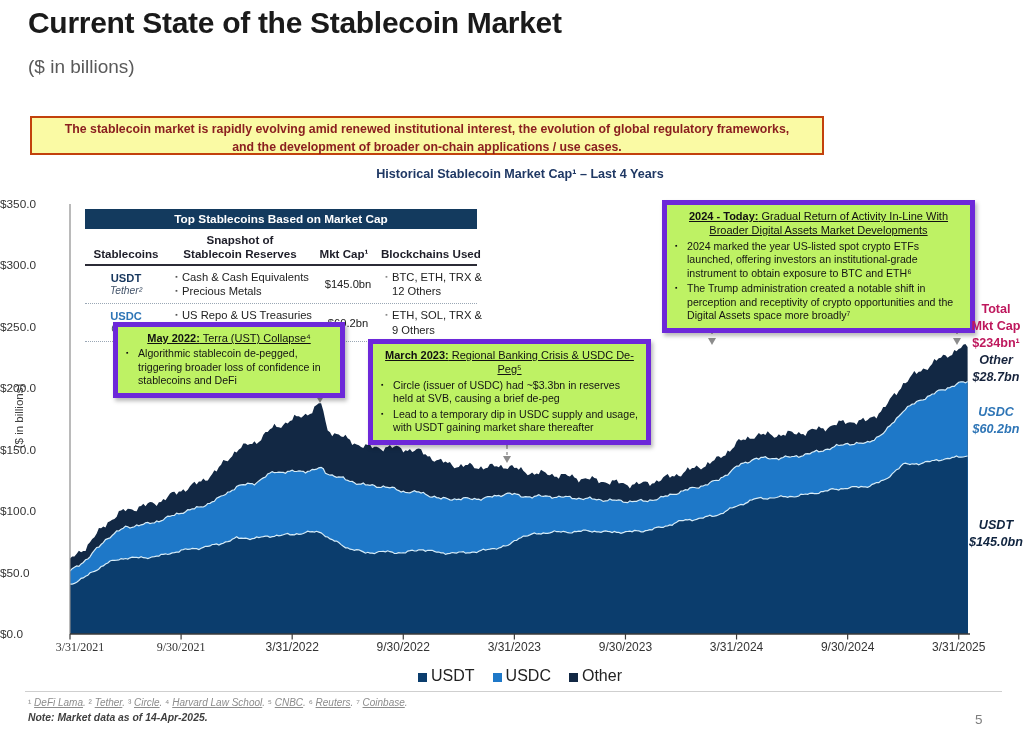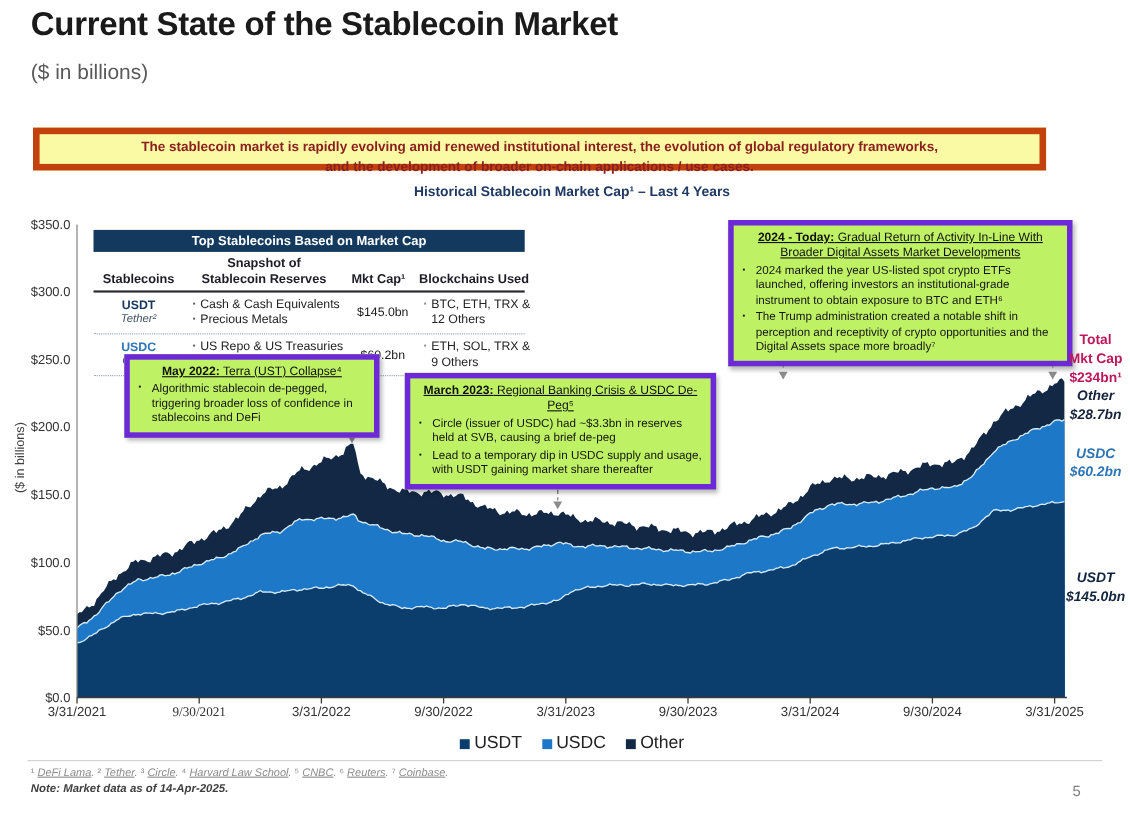--- a/index.html
+++ b/index.html
@@ -3,29 +3,29 @@
 <meta charset="utf-8">
 <style>
   html,body{margin:0;padding:0;background:#ffffff;}
   #slide{position:relative;width:1027px;height:748px;background:#ffffff;overflow:hidden;
          font-family:"Liberation Sans",sans-serif;color:#222;}
   .abs{position:absolute;}
 
   .slide-title{left:28px;top:6px;font-size:30px;font-weight:600;color:#1a1a1a;letter-spacing:-0.3px;}
   .slide-subtitle{left:28px;top:56px;font-size:19px;color:#595959;}
 
-  .banner{left:30px;top:116px;width:921px;height:39px;background:#fafaa4;border:6px solid #c2410c;
+  .banner{left:30px;top:116px;width:794px;height:39px;background:#fafaa4;border:2px solid #c2410c;
           box-sizing:border-box;text-align:center;font-size:12.3px;font-weight:bold;color:#8b2020;
           padding-top:3px;line-height:1.45;}
 
   .chart-title{left:70px;top:167px;width:900px;text-align:center;font-size:12.6px;font-weight:bold;color:#1f3864;}
 
   .y-title{left:-41px;top:410px;width:120px;text-align:center;font-size:11.5px;color:#404040;
            transform:rotate(-90deg);}
-  .ytick{position:absolute;left:0;width:64px;text-align:right;font-size:11.8px;color:#333;}
+  .ytick{position:absolute;left:0;width:64px;font-size:11.8px;color:#333;}
   .xtick{position:absolute;top:640px;width:90px;text-align:center;font-size:12px;color:#333;}
 
   
   .stbl{left:85px;top:209px;width:392px;background:#ffffff;}
   .tbl-head{background:#133a5e;color:#fff;font-weight:bold;font-size:11.8px;text-align:center;padding:3px 0;}
   .tbl-cols{display:flex;font-weight:bold;font-size:11.6px;color:#1d1d28;align-items:flex-end;
             border-bottom:2px solid #2b2b36;padding:4px 0 3px 0;text-align:center;line-height:1.2;}
   .tc1{flex:0 0 82px;} .tc2{flex:0 0 146px;} .tc3{flex:0 0 62px;} .tc4{flex:0 0 102px;text-align:left;padding-left:6px;}
   .tbl-row{display:flex;font-size:11.2px;padding:4px 0;align-items:center;}
   .row-sep{border-bottom:1px dotted #9aa7b5;}
@@ -128,21 +128,21 @@
       <div class="ytick" style="top: 627px;">$0.0</div>
       <div class="ytick" style="top: 565.571px;">$50.0</div>
       <div class="ytick" style="top: 504.143px;">$100.0</div>
       <div class="ytick" style="top: 442.714px;">$150.0</div>
       <div class="ytick" style="top: 381.286px;">$200.0</div>
       <div class="ytick" style="top: 319.857px;">$250.0</div>
       <div class="ytick" style="top: 258.429px;">$300.0</div>
       <div class="ytick" style="top: 197px;">$350.0</div>
     </div>
   <div class="abs" id="x-axis-labels">
-      <div class="xtick" style="left: 25px;">3/31/2021</div>
+      <div class="xtick" style="left: 35px; font-family: Liberation Serif, serif;">3/31/2021</div>
       <div class="xtick" style="left: 136.093px; font-family: Liberation Serif, serif;">9/30/2021</div>
       <div class="xtick" style="left: 247.186px;">3/31/2022</div>
       <div class="xtick" style="left: 358.278px;">9/30/2022</div>
       <div class="xtick" style="left: 469.371px;">3/31/2023</div>
       <div class="xtick" style="left: 580.464px;">9/30/2023</div>
       <div class="xtick" style="left: 691.557px;">3/31/2024</div>
       <div class="xtick" style="left: 802.649px;">9/30/2024</div>
       <div class="xtick" style="left: 913.742px;">3/31/2025</div>
     </div>
 

